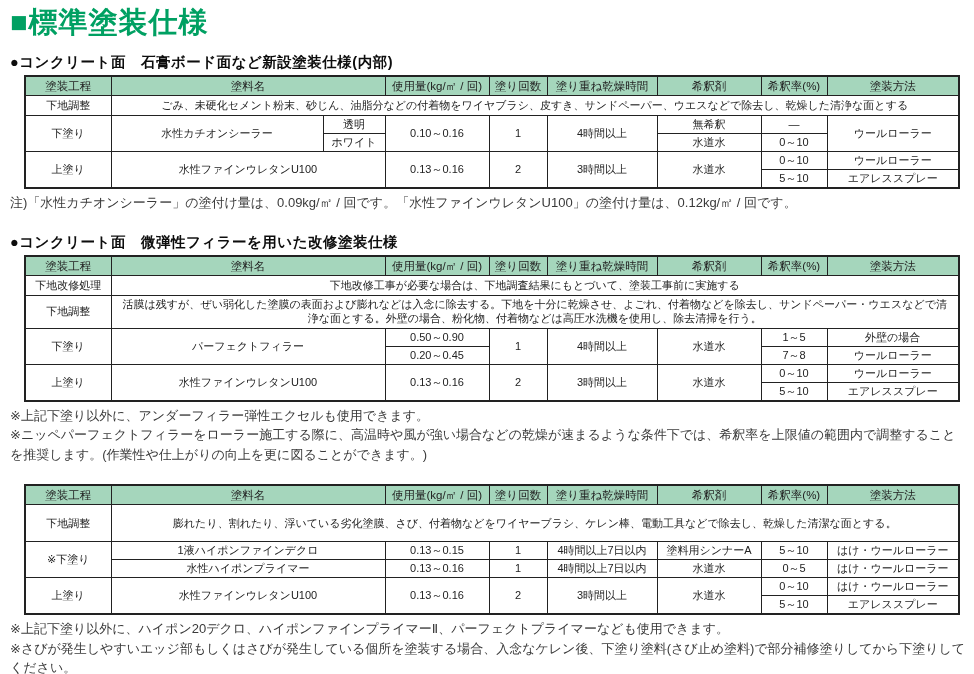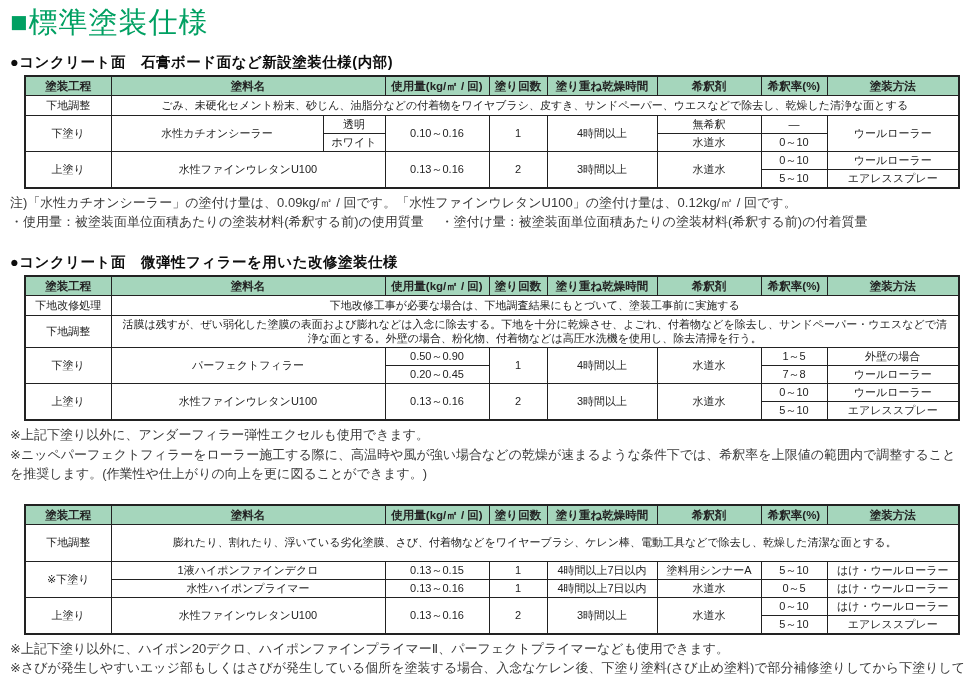--- a/index.html
+++ b/index.html
@@ -10,21 +10,21 @@
   }
   html,body{margin:0;padding:0;background:#fff;}
   body{
     width:974px;height:674px;overflow:hidden;
     font-family:"Liberation Sans","DejaVu Sans",sans-serif;
     color:var(--ink);
   }
   .page{padding:5px 8px 0 8px;}
   .title{
     color:var(--green);
-    font-size:29px;font-weight:normal;
+    font-size:29px;font-weight:bold;
     margin:2px 0 10px 2px;letter-spacing:1px;line-height:1.1;
   }
   .section-heading{
     font-size:14.5px;font-weight:bold;color:#0d0d0d;
     margin:8px 0 3px 2px;letter-spacing:.5px;
   }
   .sec1{margin-top:14px;}
   .sec2{margin-top:21px;}
   .sec3{margin-top:20px;}
   table.spec{
@@ -32,21 +32,21 @@
     width:934px;margin-left:16px;
     border:2px solid var(--bd);
   }
   .spec th,.spec td{
     border:1px solid var(--bd);
     font-size:11px;line-height:1.25;
     padding:1px 3px;text-align:center;vertical-align:middle;
     overflow:hidden;
   }
   .spec th{
-    background:var(--hdr);font-weight:bold;height:16px;font-size:11.5px;
+    background:var(--hdr);font-weight:normal;height:16px;font-size:11.5px;
   }
   .spec td{height:15px;}
   .spec td.desc{text-align:center;padding:2px 7px;}
   .spec tr.tall td{height:32px;}
   .notes{
     margin:4px 0 0 2px;font-size:13px;line-height:1.5;color:#3a3a3a;
   }
   .notes div{white-space:pre-wrap;}
 </style>
 </head>
@@ -112,21 +112,20 @@
         <td>ウールローラー</td>
       </tr>
       <tr>
         <td>5～10</td>
         <td>エアレススプレー</td>
       </tr>
     </tbody>
       </table>
     <div class="notes">
       <div>注)「水性カチオンシーラー」の塗付け量は、0.09kg/㎡ / 回です。「水性ファインウレタンU100」の塗付け量は、0.12kg/㎡ / 回です。</div>
-      <div>・使用量：被塗装面単位面積あたりの塗装材料(希釈する前)の使用質量　 ・塗付け量：被塗装面単位面積あたりの塗装材料(希釈する前)の付着質量</div>
     </div>
   </div>
 
   <div class="sec2">
     <div class="section-heading">●コンクリート面　微弾性フィラーを用いた改修塗装仕様</div>
     <table class="spec">
       <colgroup>
         <col style="width:86px">
           <col style="width:212px">
           <col style="width:62px">

